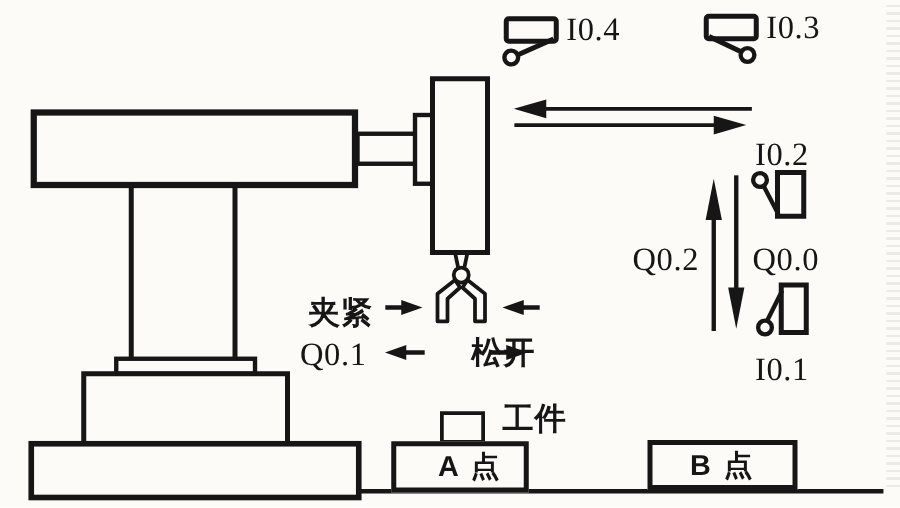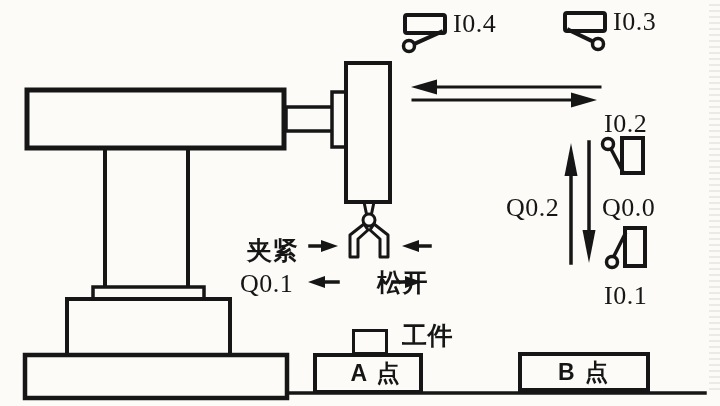--- a/index.html
+++ b/index.html
@@ -135,17 +135,17 @@
 
   <div class="lbl cjk" style="left:247px;top:237px;">夹紧</div>
   <div class="lbl cjk" style="left:341px;top:269px;margin-left:36px;">松开</div>
   <div class="lbl cjk" style="left:402px;top:322px;">工件</div>
 
   <div class="workpiece" style="left:352px;top:329px;width:36px;height:26px;"></div>
 
   <div class="site-box" style="left:313px;top:353px;width:110px;height:41px;padding-left:16px;">
     <span class="site-label">A 点</span>
   </div>
-  <div class="site-box" style="left:518px;top:352px;width:132px;height:40px;text-align:right;">
+  <div class="site-box" style="left:518px;top:352px;width:120px;height:40px;text-align:right;">
     <span class="site-label">B 点</span>
   </div>
 
 </div>
 
 </body></html>

